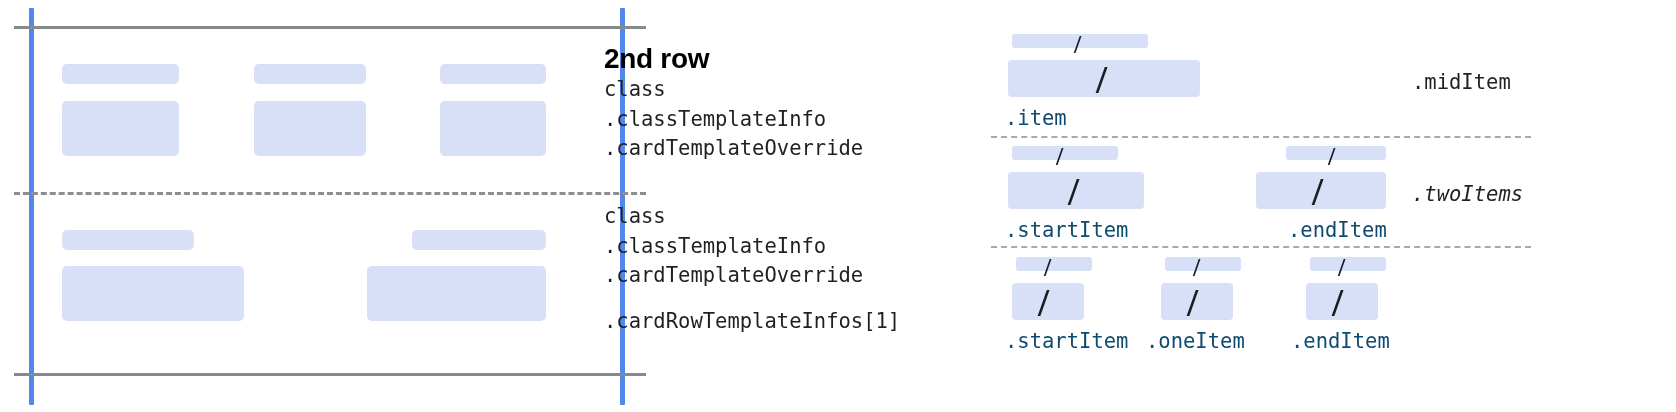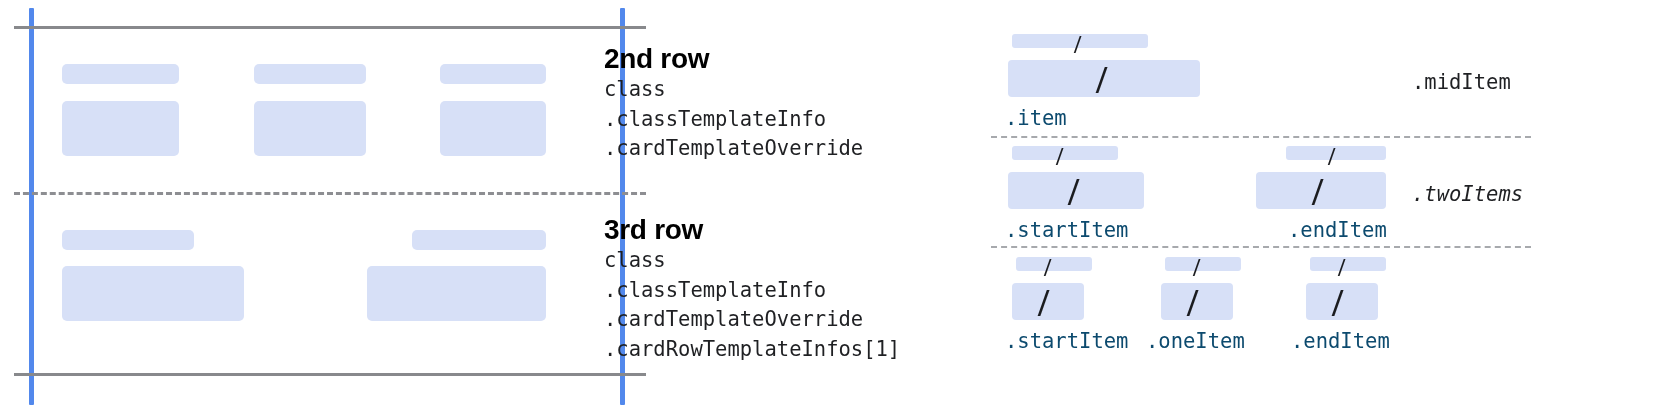--- a/index.html
+++ b/index.html
@@ -151,25 +151,24 @@
   <div class="ph" style="left:367px; top:266px; width:179px; height:55px;"></div>
 
   <div class="row-block" style="top:31px;">
     <div class="row-title">2nd row</div>
     <div class="row-code">class</div>
     <div class="row-code" style="margin-top:0;">.classTemplateInfo</div>
     <div class="row-code" style="margin-top:0;">.cardTemplateOverride</div>
   </div>
 
   <div class="row-block" style="top:202px;">
-    <div class="row-title">3rd row</div>
     <div class="row-code">class</div>
     <div class="row-code" style="margin-top:0;">.classTemplateInfo</div>
     <div class="row-code" style="margin-top:0;">.cardTemplateOverride</div>
-    <div class="row-code" style="margin-top:0;">.cardRowTemplateInfos[1]</div>
+    <div class="row-code" style="margin-top:16px;">.cardRowTemplateInfos[1]</div>
   </div>
 
   <div class="slot" style="left:1008px; top:34px;">
     <div class="bar-top" style="left:4px; width:136px; height:14px;"></div>
     <span class="slash slash-sm" style="left:66px; top:-2px;">/</span>
     <div class="bar-main" style="left:0px; top:26px; width:192px; height:37px;"></div>
     <span class="slash slash-lg" style="left:88px; top:26px;">/</span>
     <div class="slot-label" style="left:-3px; top:72px;">.item</div>
   </div>
   <div class="variant-label" style="left:1412px; top:70px;">.midItem</div>

